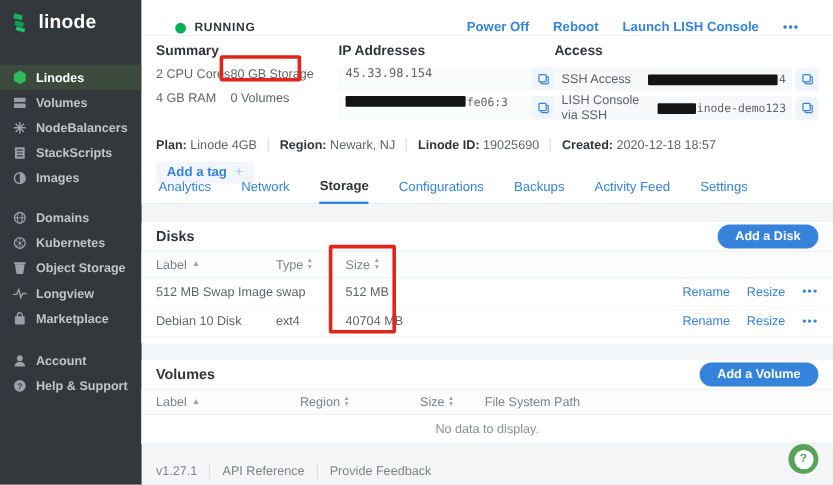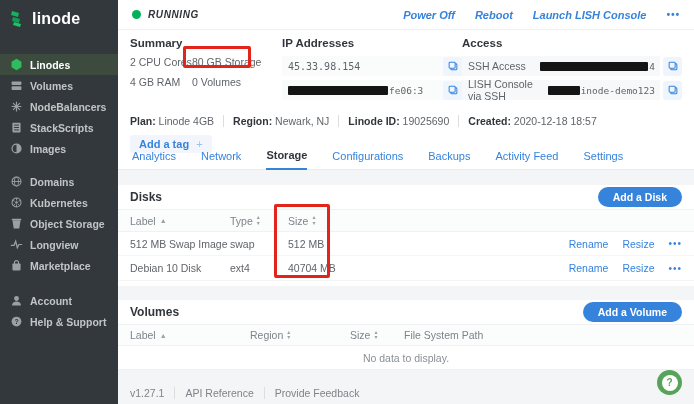--- a/index.html
+++ b/index.html
@@ -14,41 +14,41 @@
   .nav-item { display:flex; align-items:center; gap:7px; height:21px; padding:0 10px;
               font-size:10.5px; font-weight:600; color:#c2c5c6; cursor:pointer; }
   .nav-item.active { background:#3c4b3e; color:#fff; }
   .nav-gap { height:12px; }
   .nav-icon { width:13px; height:13px; flex:0 0 13px; display:flex; align-items:center; justify-content:center; }
   .nav-icon svg { display:block; }
 
   
   .main { position:absolute; left:118px; top:0; width:576px; height:404px; }
 
-  .topbar { height:30px; background:#fff; display:flex; align-items:center; padding:0 14px;
-            border-bottom:1px solid #f0f1f2;font-style:italic; }
+  .topbar { height:30px; background:#fff; display:flex; align-items:flex-end; padding:0 28px;
+            border-bottom:1px solid #f0f1f2; }
   .status { display:flex; align-items:center; gap:7px; font-size:10px; font-weight:bold;
             color:#32363c; letter-spacing:.6px; }
   .dot { width:9px; height:9px; border-radius:50%; background:#00b159; }
   .topbar-actions { margin-left:auto; display:flex; align-items:center; gap:20px;
                     font-size:11px; font-weight:600; color:#3683dc; }
   .topbar-actions span { cursor:pointer; }
   .more-dots { letter-spacing:1px; font-size:10px; }
 
   
   .summary-panel { background:#fff; height:112px; padding:5px 12px 0; }
   .cols { display:flex; }
   .col-summary { width:152px; }
   .col-ip { width:180px; }
   .col-access { flex:1; }
   .col-title { font-size:11.5px; font-weight:bold; color:#32363c; margin:2px 0 7px; }
   .sum-grid { display:grid; grid-template-columns:62px auto; row-gap:8px;
               font-size:10.5px; color:#606469; }
   .mono { font-family:"DejaVu Sans Mono", monospace; }
-  .ip-row { display:flex; align-items:center; background:#fafbfb; margin-bottom:4px; height:20px;
+  .ip-row { display:flex; background:#fafbfb; margin-bottom:4px; height:20px;
             padding-left:6px; font-size:10px; color:#606469; }
   .copy-btn { margin-left:auto; width:19px; height:19px; border-radius:3px; background:#eef5fd;
               display:flex; align-items:center; justify-content:center; cursor:pointer; flex:0 0 19px; }
   .access-row { display:flex; align-items:center; height:20px; margin-bottom:4px; font-size:10.5px; }
   .access-strip { display:flex; align-items:center; background:#f7f8f9; height:100%; flex:1;
                   padding:0 5px 0 6px; color:#606469; }
   .access-val { margin-left:auto; font-size:9.5px; color:#606469; white-space:nowrap;
                 display:flex; align-items:center; }
   .redact { display:inline-block; height:9px; background:#141414; border-radius:1px; margin-right:1px; }
   .r-ipv6 { width:100px; } .r-ssh { width:108px; } .r-lish { width:32px; }

